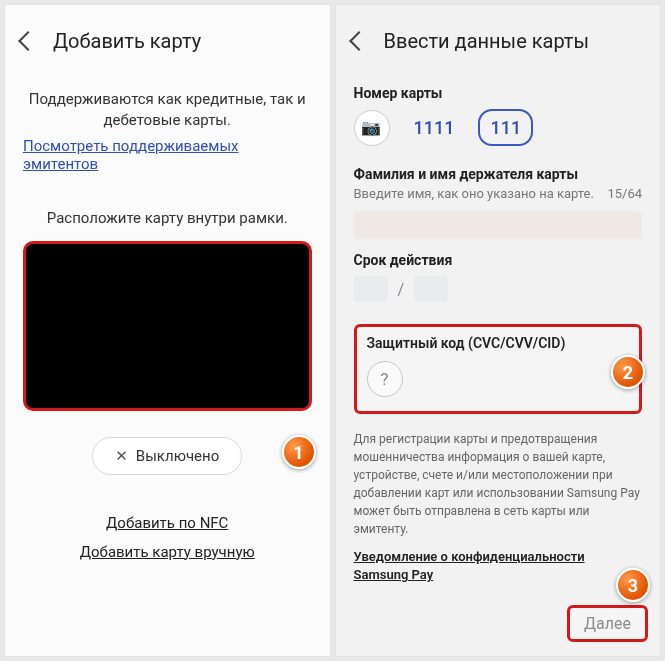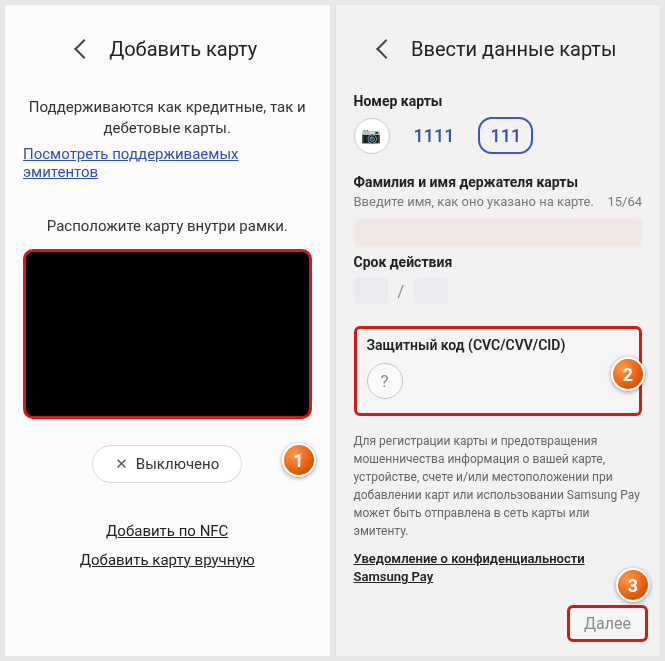--- a/index.html
+++ b/index.html
@@ -22,24 +22,23 @@
     flex-direction: column;
   }
   .screen.left { background: #fbfbfb; }
   .screen.right { background: #f2f2f2; }
 
   
   .hdr {
     display: flex;
     align-items: center;
     gap: 18px;
-    padding: 32px 16px 14px 16px;
+    padding: 24px 16px 14px 16px;
     font-size: 20px;
     color: #222;
-    justify-content: center;
   }
   .back {
     width: 14px; height: 14px;
     border-left: 2px solid #444;
     border-bottom: 2px solid #444;
     transform: rotate(45deg);
   }
   .content { padding: 0 18px; flex:1; display:flex; flex-direction:column; }
 
   
@@ -169,21 +168,21 @@
       <div class="seg active">111</div>
     </div>
 
     <div class="lbl" style="margin-top:20px;">Фамилия и имя держателя карты</div>
     <div class="counter-row">
       <span>Введите имя, как оно указано на карте.</span>
       <span>15/64</span>
     </div>
     <div class="blur-strip"></div>
 
-    <div class="lbl" style="margin-top:7px;">Срок действия</div>
+    <div class="lbl" style="margin-top:13px;">Срок действия</div>
     <div class="exp-row">
       <div class="exp-box"></div>
       <span>/</span>
       <div class="exp-box"></div>
     </div>
 
     <div class="cvc-block">
       <div class="cvc-title">Защитный код (CVC/CVV/CID)</div>
       <div class="q-circle">
         <span>?</span>

